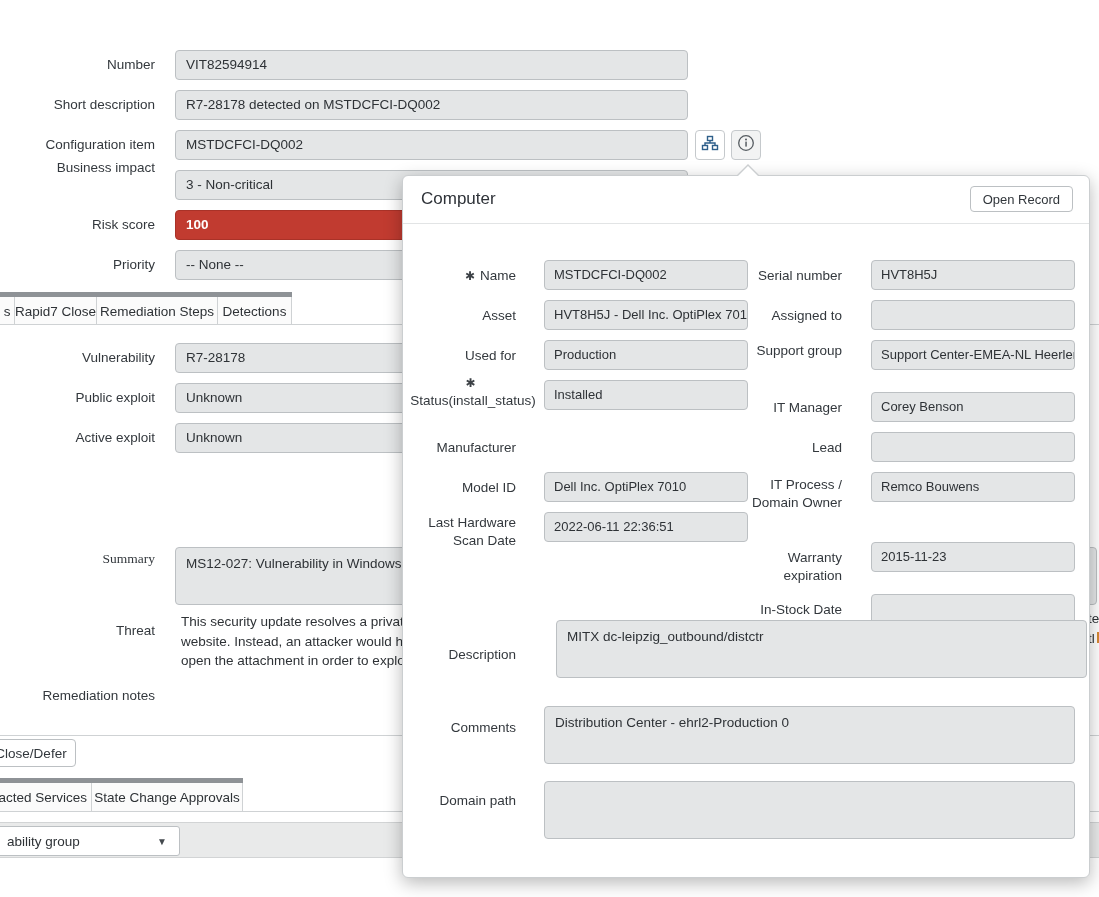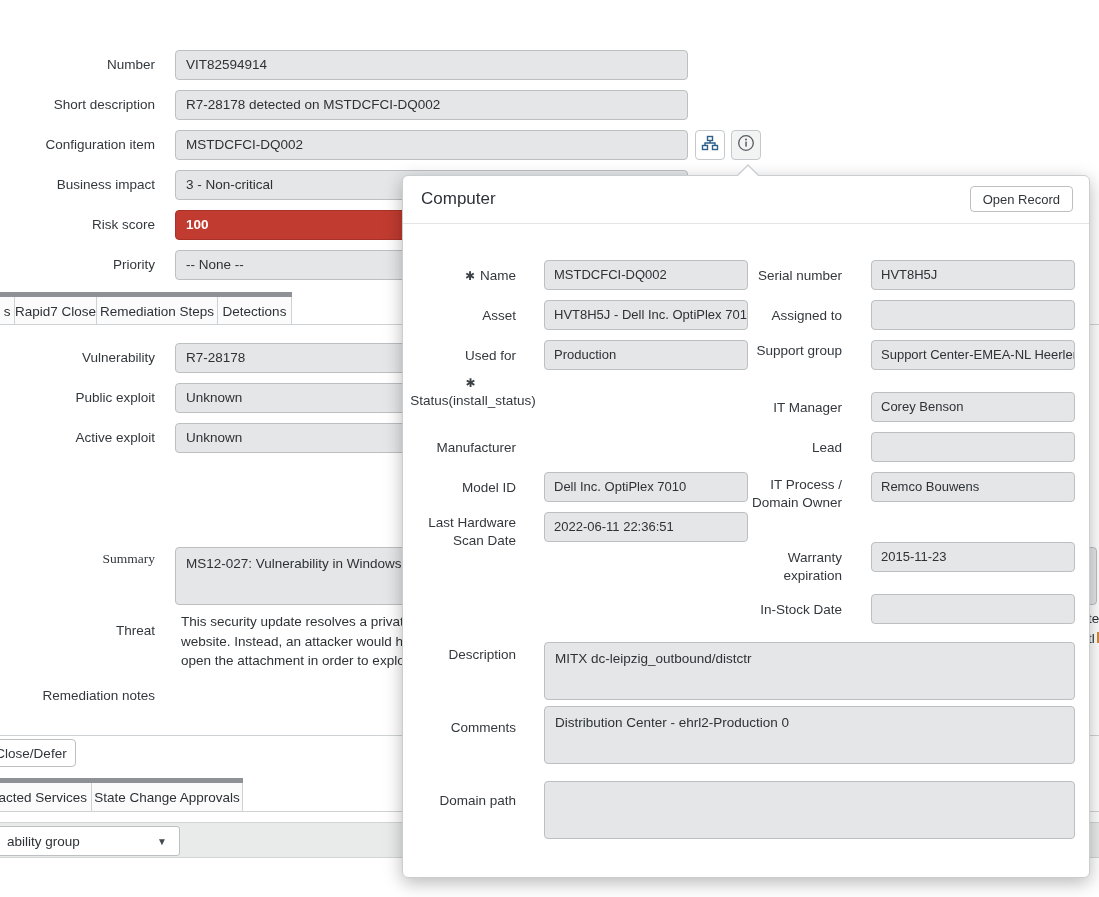--- a/index.html
+++ b/index.html
@@ -93,21 +93,21 @@
   <div class="iconbtn active" style="left:731px;top:130px;">
     <span>
       <svg width="18" height="18" viewBox="0 0 18 18">
         <circle cx="9" cy="9" r="7.3" fill="none" stroke="#565c61" stroke-width="1.3"></circle>
         <rect x="8.3" y="7.6" width="1.5" height="5" fill="#565c61"></rect>
         <circle cx="9" cy="5.5" r="1" fill="#565c61"></circle>
       </svg>
     </span>
   </div>
 
-  <div class="lbl" style="left:0;top:177px;width:155px;">Business impact</div>
+  <div class="lbl" style="left:0;top:160px;width:155px;">Business impact</div>
   <div class="fld" style="left:175px;top:170px;width:513px;">3 - Non-critical</div>
 
   <div class="lbl" style="left:0;top:217px;width:155px;">Risk score</div>
   <div class="fld red" style="left:175px;top:210px;width:513px;">100</div>
 
   <div class="lbl" style="left:0;top:257px;width:155px;">Priority</div>
   <div class="fld" style="left:175px;top:250px;width:513px;">-- None --</div>
 
   <div class="tabstrip" style="left:0;top:292px;width:292px;">
     <div class="band"></div>
@@ -177,41 +177,42 @@
     <div class="pfld" style="left:468px;top:124px;"></div>
 
     <div class="plbl" style="left:0;top:171px;width:113px;">Used for</div>
     <div class="pfld" style="left:141px;top:164px;">Production</div>
     <div class="plbl" style="left:340px;top:166px;width:99px;">Support group</div>
     <div class="pfld" style="left:468px;top:164px;">Support Center-EMEA-NL Heerlen</div>
 
     <div class="plbl" style="left:-5px;top:198px;width:150px;text-align:center;">
       <span class="req" style="display:block;">✱</span><span>Status(install_status)</span>
     </div>
+    <div class="pfld" style="left:141px;top:204px;">Installed</div>
     <div class="plbl" style="left:340px;top:223px;width:99px;">IT Manager</div>
     <div class="pfld" style="left:468px;top:216px;">Corey Benson</div>
 
     <div class="plbl" style="left:0;top:263px;width:113px;">Manufacturer</div>
     <div class="plbl" style="left:340px;top:263px;width:99px;">Lead</div>
     <div class="pfld" style="left:468px;top:256px;"></div>
 
     <div class="plbl" style="left:0;top:303px;width:113px;">Model ID</div>
     <div class="pfld" style="left:141px;top:296px;">Dell Inc. OptiPlex 7010</div>
     <div class="plbl" style="left:340px;top:300px;width:99px;">IT Process / Domain Owner</div>
     <div class="pfld" style="left:468px;top:296px;">Remco Bouwens</div>
 
     <div class="plbl" style="left:0;top:338px;width:113px;">Last Hardware Scan Date</div>
     <div class="pfld" style="left:141px;top:336px;">2022-06-11 22:36:51</div>
     <div class="plbl" style="left:340px;top:373px;width:99px;">Warranty expiration</div>
     <div class="pfld" style="left:468px;top:366px;">2015-11-23</div>
     <div class="plbl" style="left:340px;top:425px;width:99px;">In-Stock Date</div>
     <div class="pfld" style="left:468px;top:418px;"></div>
 
     <div class="plbl" style="left:0;top:470px;width:113px;">Description</div>
-    <div class="ptextarea" style="top:466px;">MITX dc-leipzig_outbound/distctr</div>
+    <div class="ptextarea" style="top:444px;margin-left:12px;">MITX dc-leipzig_outbound/distctr</div>
 
     <div class="plbl" style="left:0;top:543px;width:113px;">Comments</div>
     <div class="ptextarea" style="top:530px;">Distribution Center - ehrl2-Production 0</div>
 
     <div class="plbl" style="left:0;top:616px;width:113px;">Domain path</div>
     <div class="ptextarea" style="top:605px;"></div>
   </div>
 
 </div>
 

